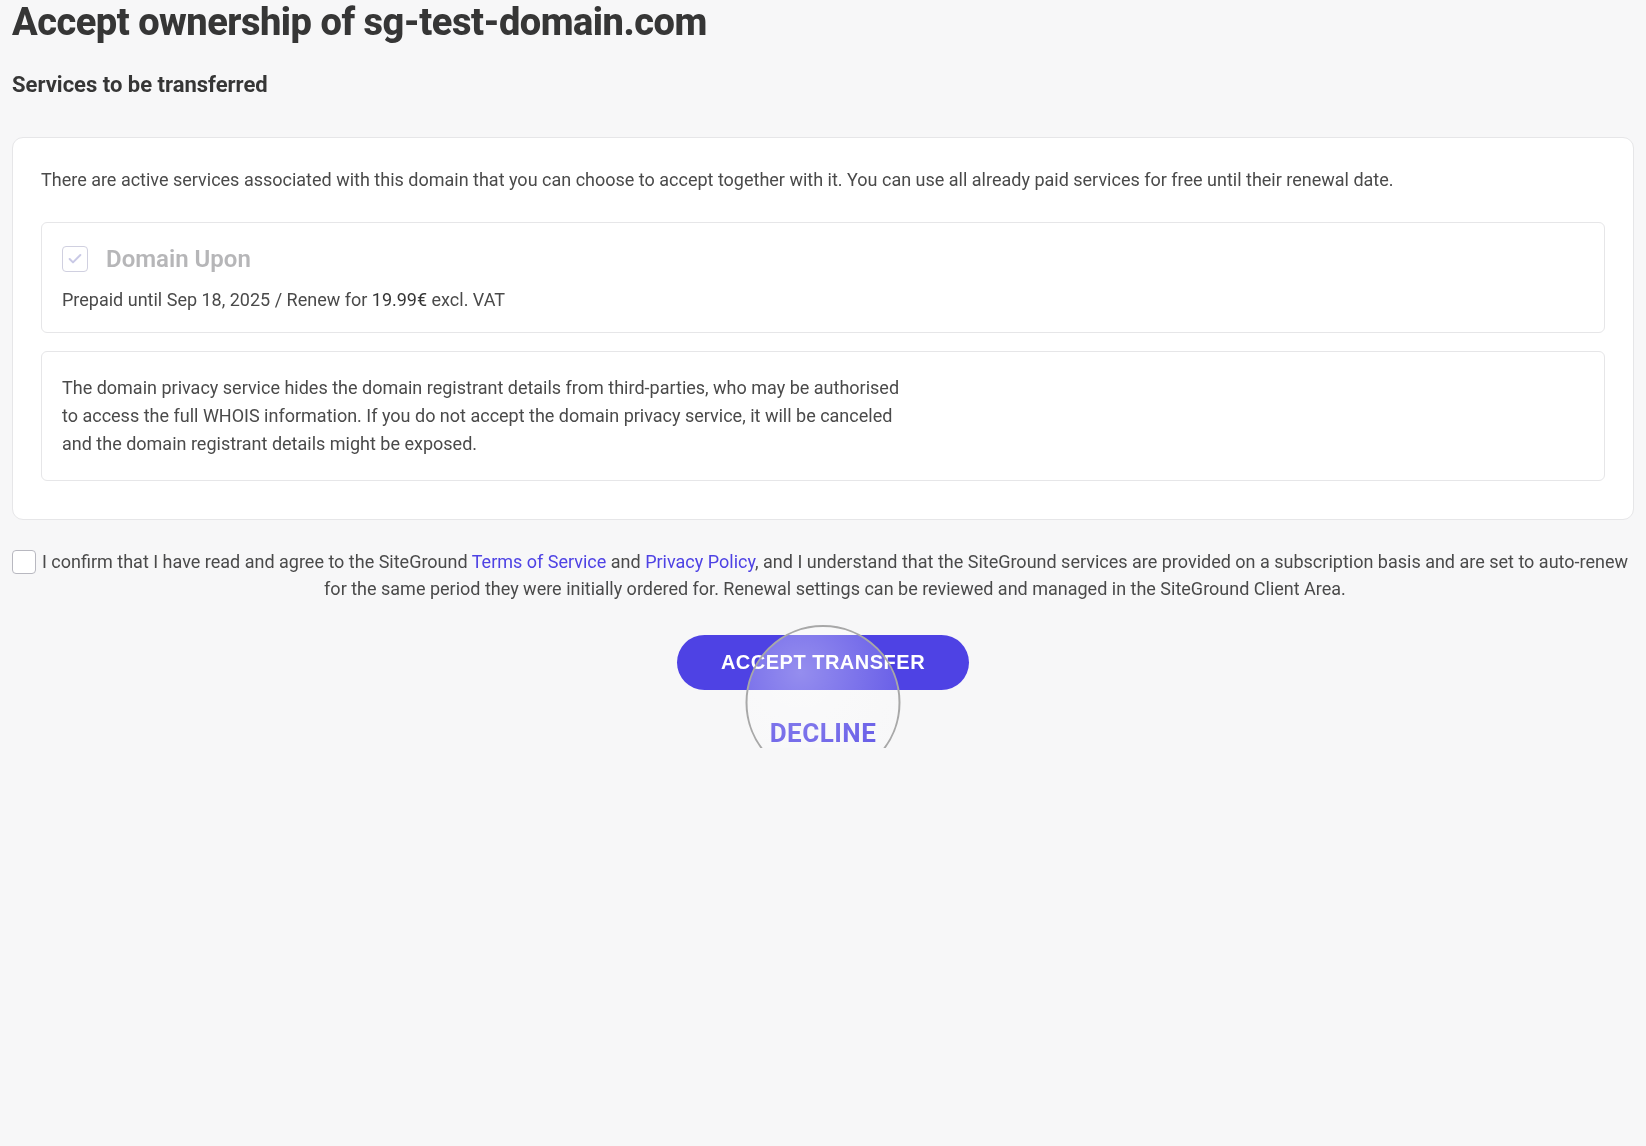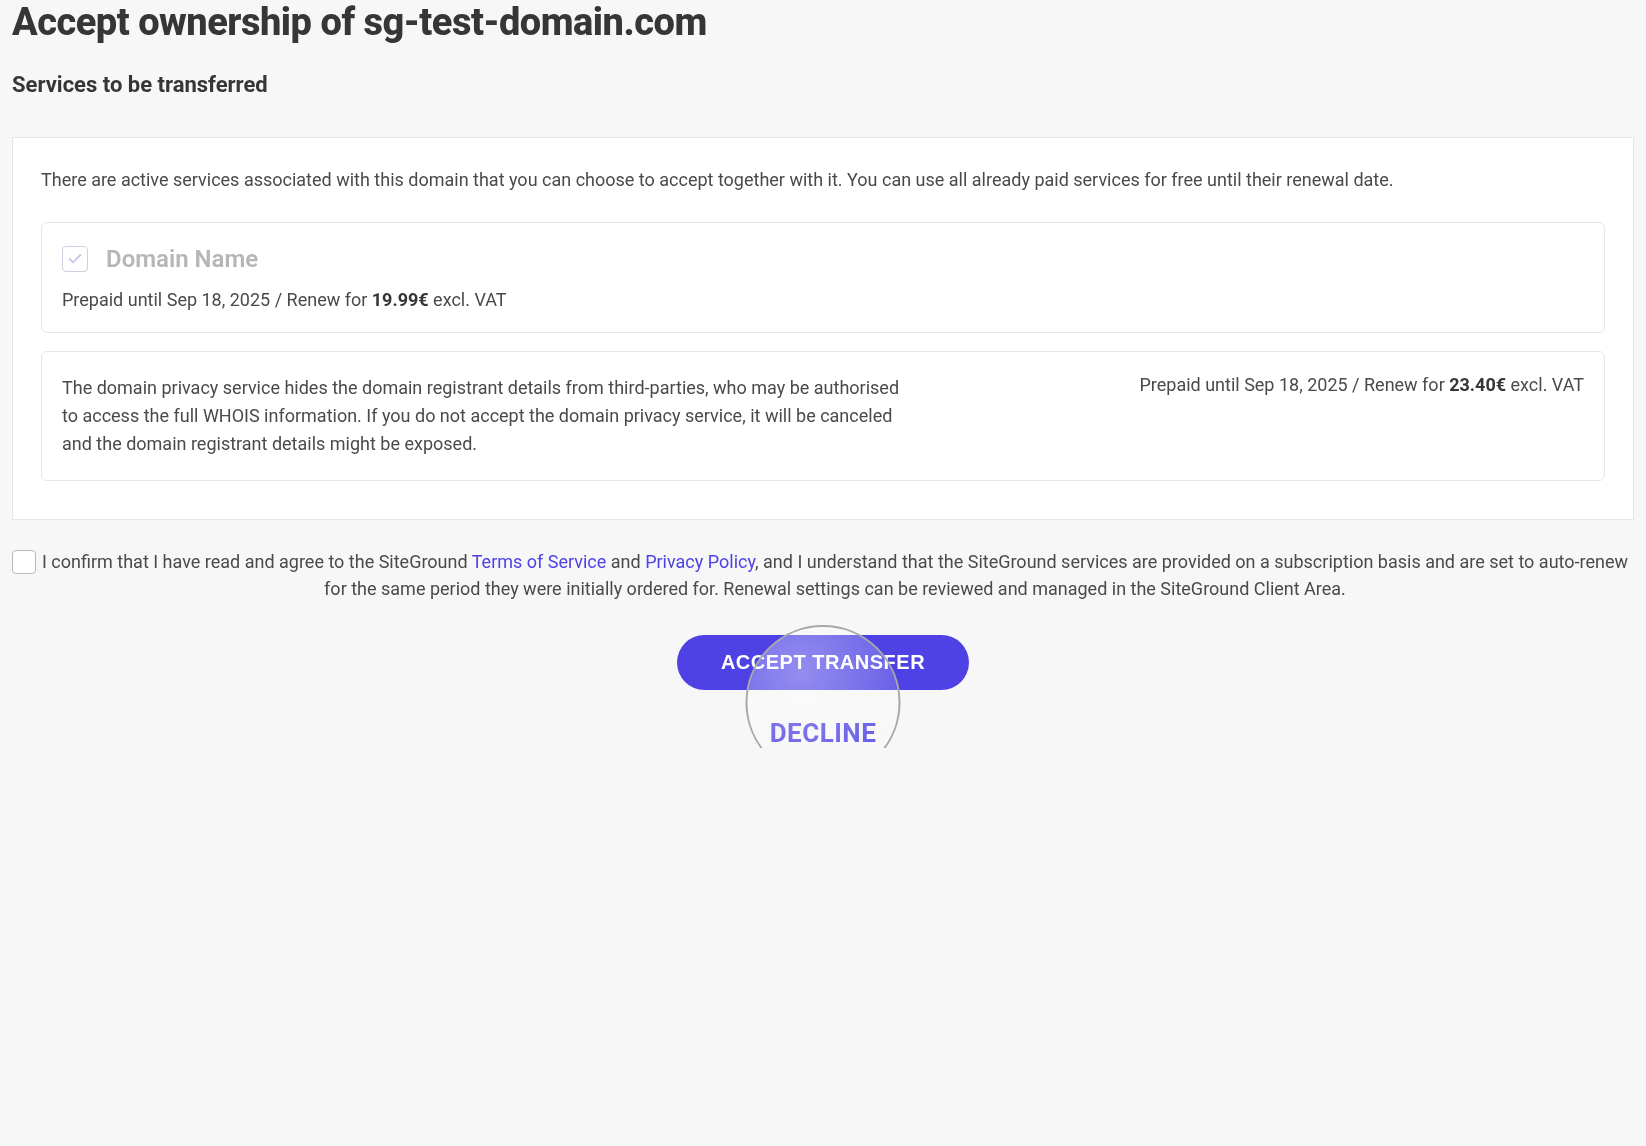--- a/index.html
+++ b/index.html
@@ -27,21 +27,21 @@
     .section-title {
       font-size: 22px;
       font-weight: 700;
       color: #363636;
       margin-bottom: 8px;
     }
 
     .card {
       background: #ffffff;
       border: 1px solid #e6e6e8;
-      border-radius: 0;
+      border-radius: 11px;
       padding: 28px 28px 20px 28px;
       margin-bottom: 28px;
       margin-top: 40px;
     }
 
     .intro-text {
       font-size: 18px;
       line-height: 1.55;
       color: #4a4a4a;
       margin-bottom: 28px;
@@ -113,21 +113,21 @@
       max-width: 56%;
     }
 
     .service-price {
       font-size: 18px;
       color: #4a4a4a;
       text-align: right;
       white-space: nowrap;
     }
     .service-price strong {
-      font-weight: 700;
+      font-weight: 400;
       color: #363636;
     }
 
     .confirm-row {
       display: flex;
       align-items: flex-start;
       margin-bottom: 32px;
     }
 
     .plain-checkbox {
@@ -204,35 +204,32 @@
 <div class="card">
   <p class="intro-text">There are active services associated with this domain that you can choose to accept together with it. You can use all already paid services for free until their renewal date.</p>
 
   <div class="service-box">
     <div class="service-header">
       <div class="checkbox checkbox-disabled">
         <svg viewBox="0 0 24 24" fill="none">
             <path d="M4 12l5 5L20 6" stroke-width="3" stroke-linecap="round" stroke-linejoin="round"></path>
           </svg>
       </div>
-      <div class="service-title service-title-muted">Domain Name</div>
+      <div class="service-title service-title-muted">Domain Upon</div>
     </div>
     <div class="service-body">
       <div class="service-price">
         <span>Prepaid until Sep 18, 2025 / Renew for </span><strong>19.99€</strong><span> excl. VAT</span>
       </div>
     </div>
   </div>
 
   <div class="service-box">
     <div class="service-body">
       <div class="service-desc">The domain privacy service hides the domain registrant details from third-parties, who may be authorised to access the full WHOIS information. If you do not accept the domain privacy service, it will be canceled and the domain registrant details might be exposed.</div>
-      <div class="service-price">
-        <span>Prepaid until Sep 18, 2025 / Renew for </span><strong>23.40€</strong><span> excl. VAT</span>
-      </div>
     </div>
   </div>
 </div>
 
 <div class="confirm-row">
   <div class="plain-checkbox"></div>
   <div class="confirm-text">
     <span>I confirm that I have read and agree to the SiteGround </span><span class="link">Terms of Service</span><span> and </span><span class="link">Privacy Policy</span><span>, and I understand that the SiteGround services are provided on a subscription basis and are set to auto-renew for the same period they were initially ordered for. Renewal settings can be reviewed and managed in the SiteGround Client Area.</span>
   </div>
 </div>

